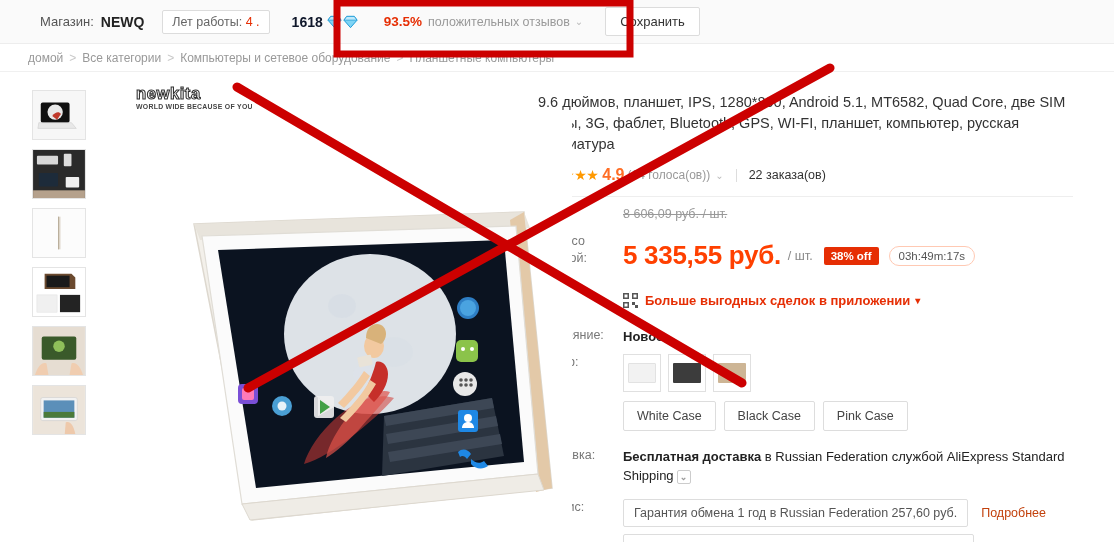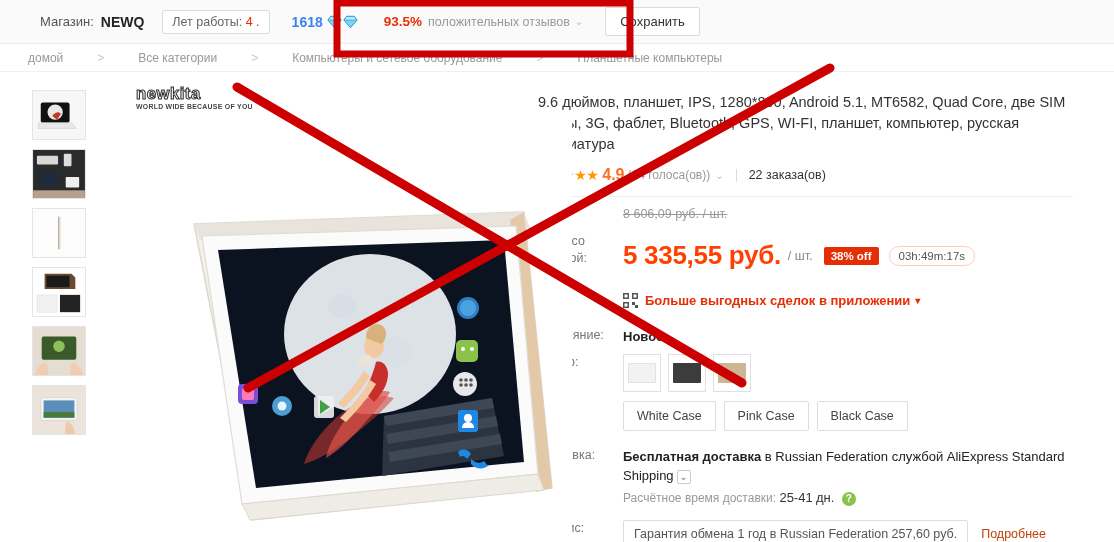--- a/index.html
+++ b/index.html
@@ -30,21 +30,21 @@
     border: 1px solid #dcdcdc;
     background: #fff;
     border-radius: 2px;
     padding: 4px 9px;
     font-size: 12.5px;
     color: #666;
     margin-right: 22px;
     white-space: nowrap;
   }
   .years-pill .num { color: #e62e04; }
-  .sales-count { font-weight: bold; font-size: 14px; color: #3b82f6; margin-right: 4px; }
+  .sales-count { font-weight: bold; font-size: 14px; color: #0f172a; margin-right: 4px; }
   .diamonds { display: flex; align-items: center; gap: 1px; margin-right: 26px; }
   .feedback-pct { font-weight: bold; color: #e62e04; font-size: 13.5px; margin-right: 6px; }
   .feedback-text { color: #999; font-size: 12.5px; }
   .caret-sm { color: #bbb; font-size: 10px; margin-left: 5px; }
   .save-btn {
     margin-left: 22px;
     border: 1px solid #dcdcdc;
     background: #fff;
     border-radius: 2px;
     padding: 6px 14px;
@@ -57,21 +57,20 @@
   
   .breadcrumb {
     height: 28px;
     display: flex;
     align-items: center;
     padding-left: 28px;
     font-size: 12px;
     color: #999;
     background: #fff;
     border-bottom: 1px solid #f0f0f0;
-    gap: 28px;
   }
   .breadcrumb a { color: #999; text-decoration: none; }
   .breadcrumb .sep { margin: 0 6px; color: #c8c8c8; }
 
   
   .content { display: flex; padding-top: 6px; }
 
   
   .thumbs { width: 72px; padding-left: 32px; padding-top: 12px; }
   .thumb {
@@ -475,37 +474,31 @@
           </div>
         </div>
       </div>
     </div>
 
     <div class="row" style="">
       <div class="row-label">Цвет:</div>
       <div class="row-body">
         <div class="opt-btns">
           <button class="opt-btn">White Case</button>
+          <button class="opt-btn">Black Case</button>
           <button class="opt-btn">Pink Case</button>
-          <button class="opt-btn">Black Case</button>
         </div>
       </div>
     </div>
 
     <div class="row" style="margin-top:16px;">
       <div class="row-label">Доставка:</div>
       <div class="row-body">
         <div class="ship-main">
           <span>Бесплатная доставка</span><span class="reg"> в Russian Federation службой AliExpress Standard Shipping</span><span class="mini-caret">⌄</span>
-        </div>
-        <div class="ship-eta">
-          <span>Расчётное время доставки:</span>
-          <span class="days">25-41</span>
-          <span class="days">дн.</span>
-          <span class="qmark">?</span>
         </div>
       </div>
     </div>
 
     <div class="row" style="margin-top:14px;">
       <div class="row-label">Сервис:</div>
       <div class="row-body">
         <div class="svc-line">
           <span class="svc-box">Гарантия обмена 1 год в Russian Federation 257,60 руб.</span>
           <span class="svc-more">Подробнее</span>

